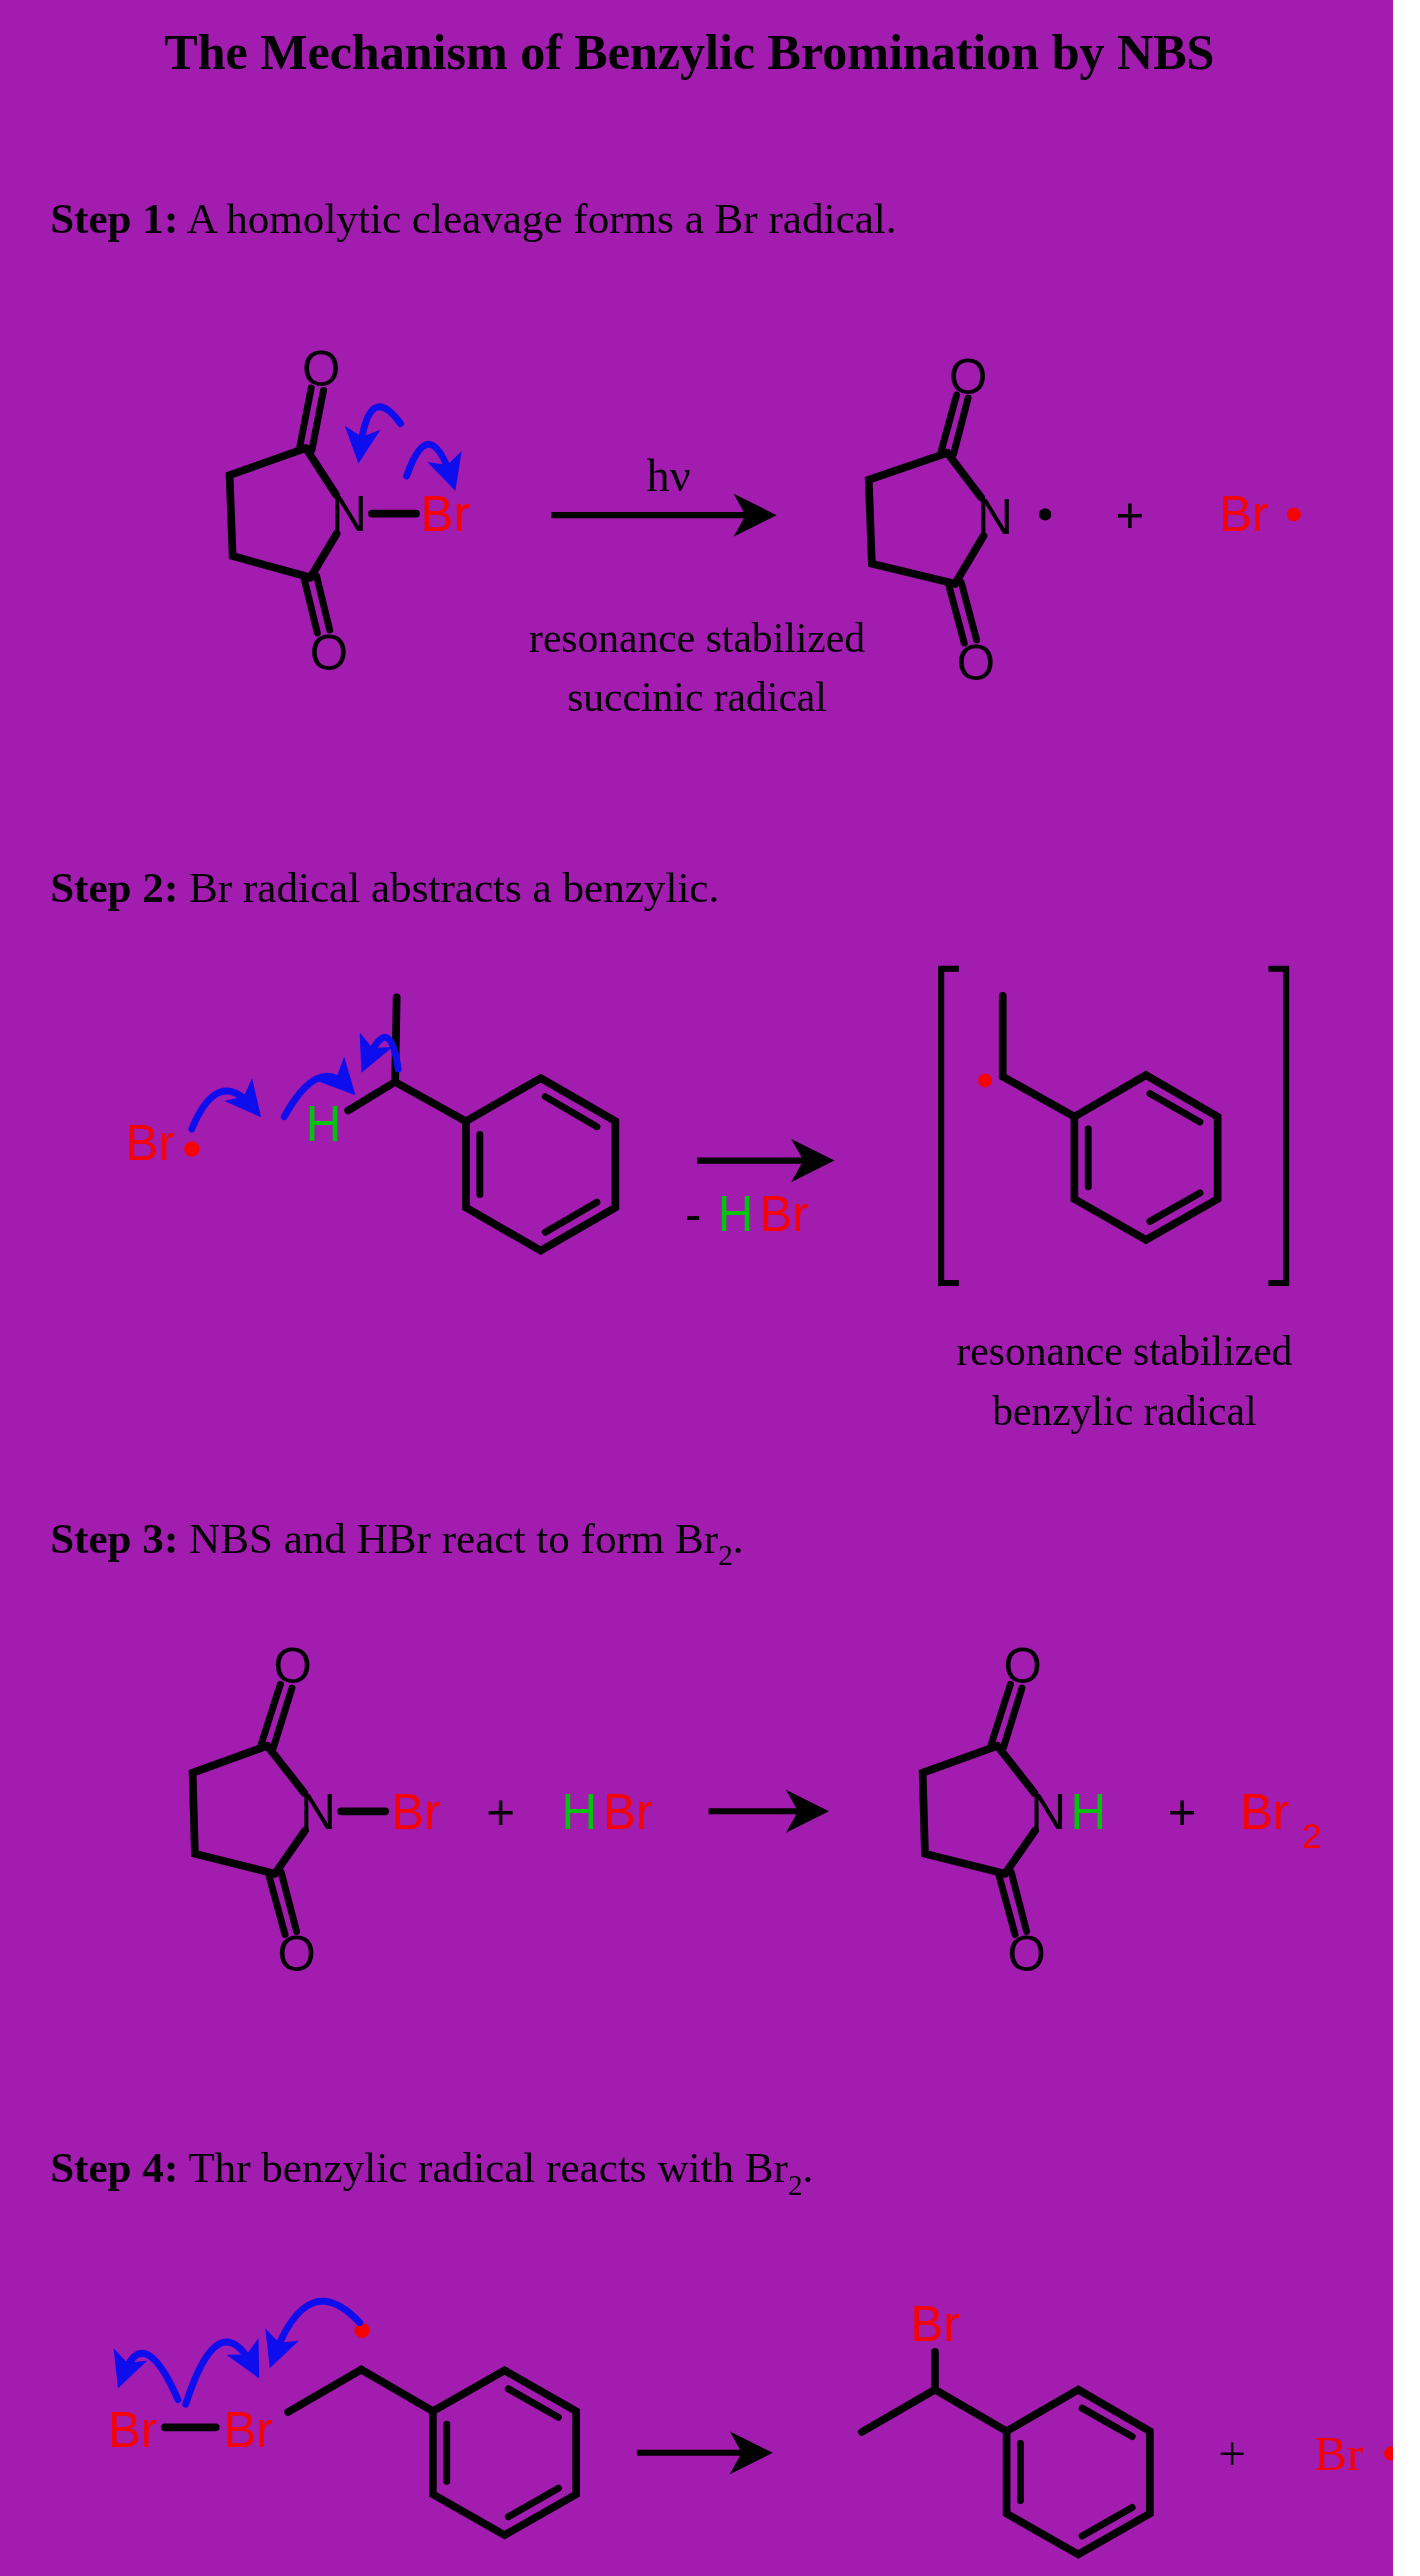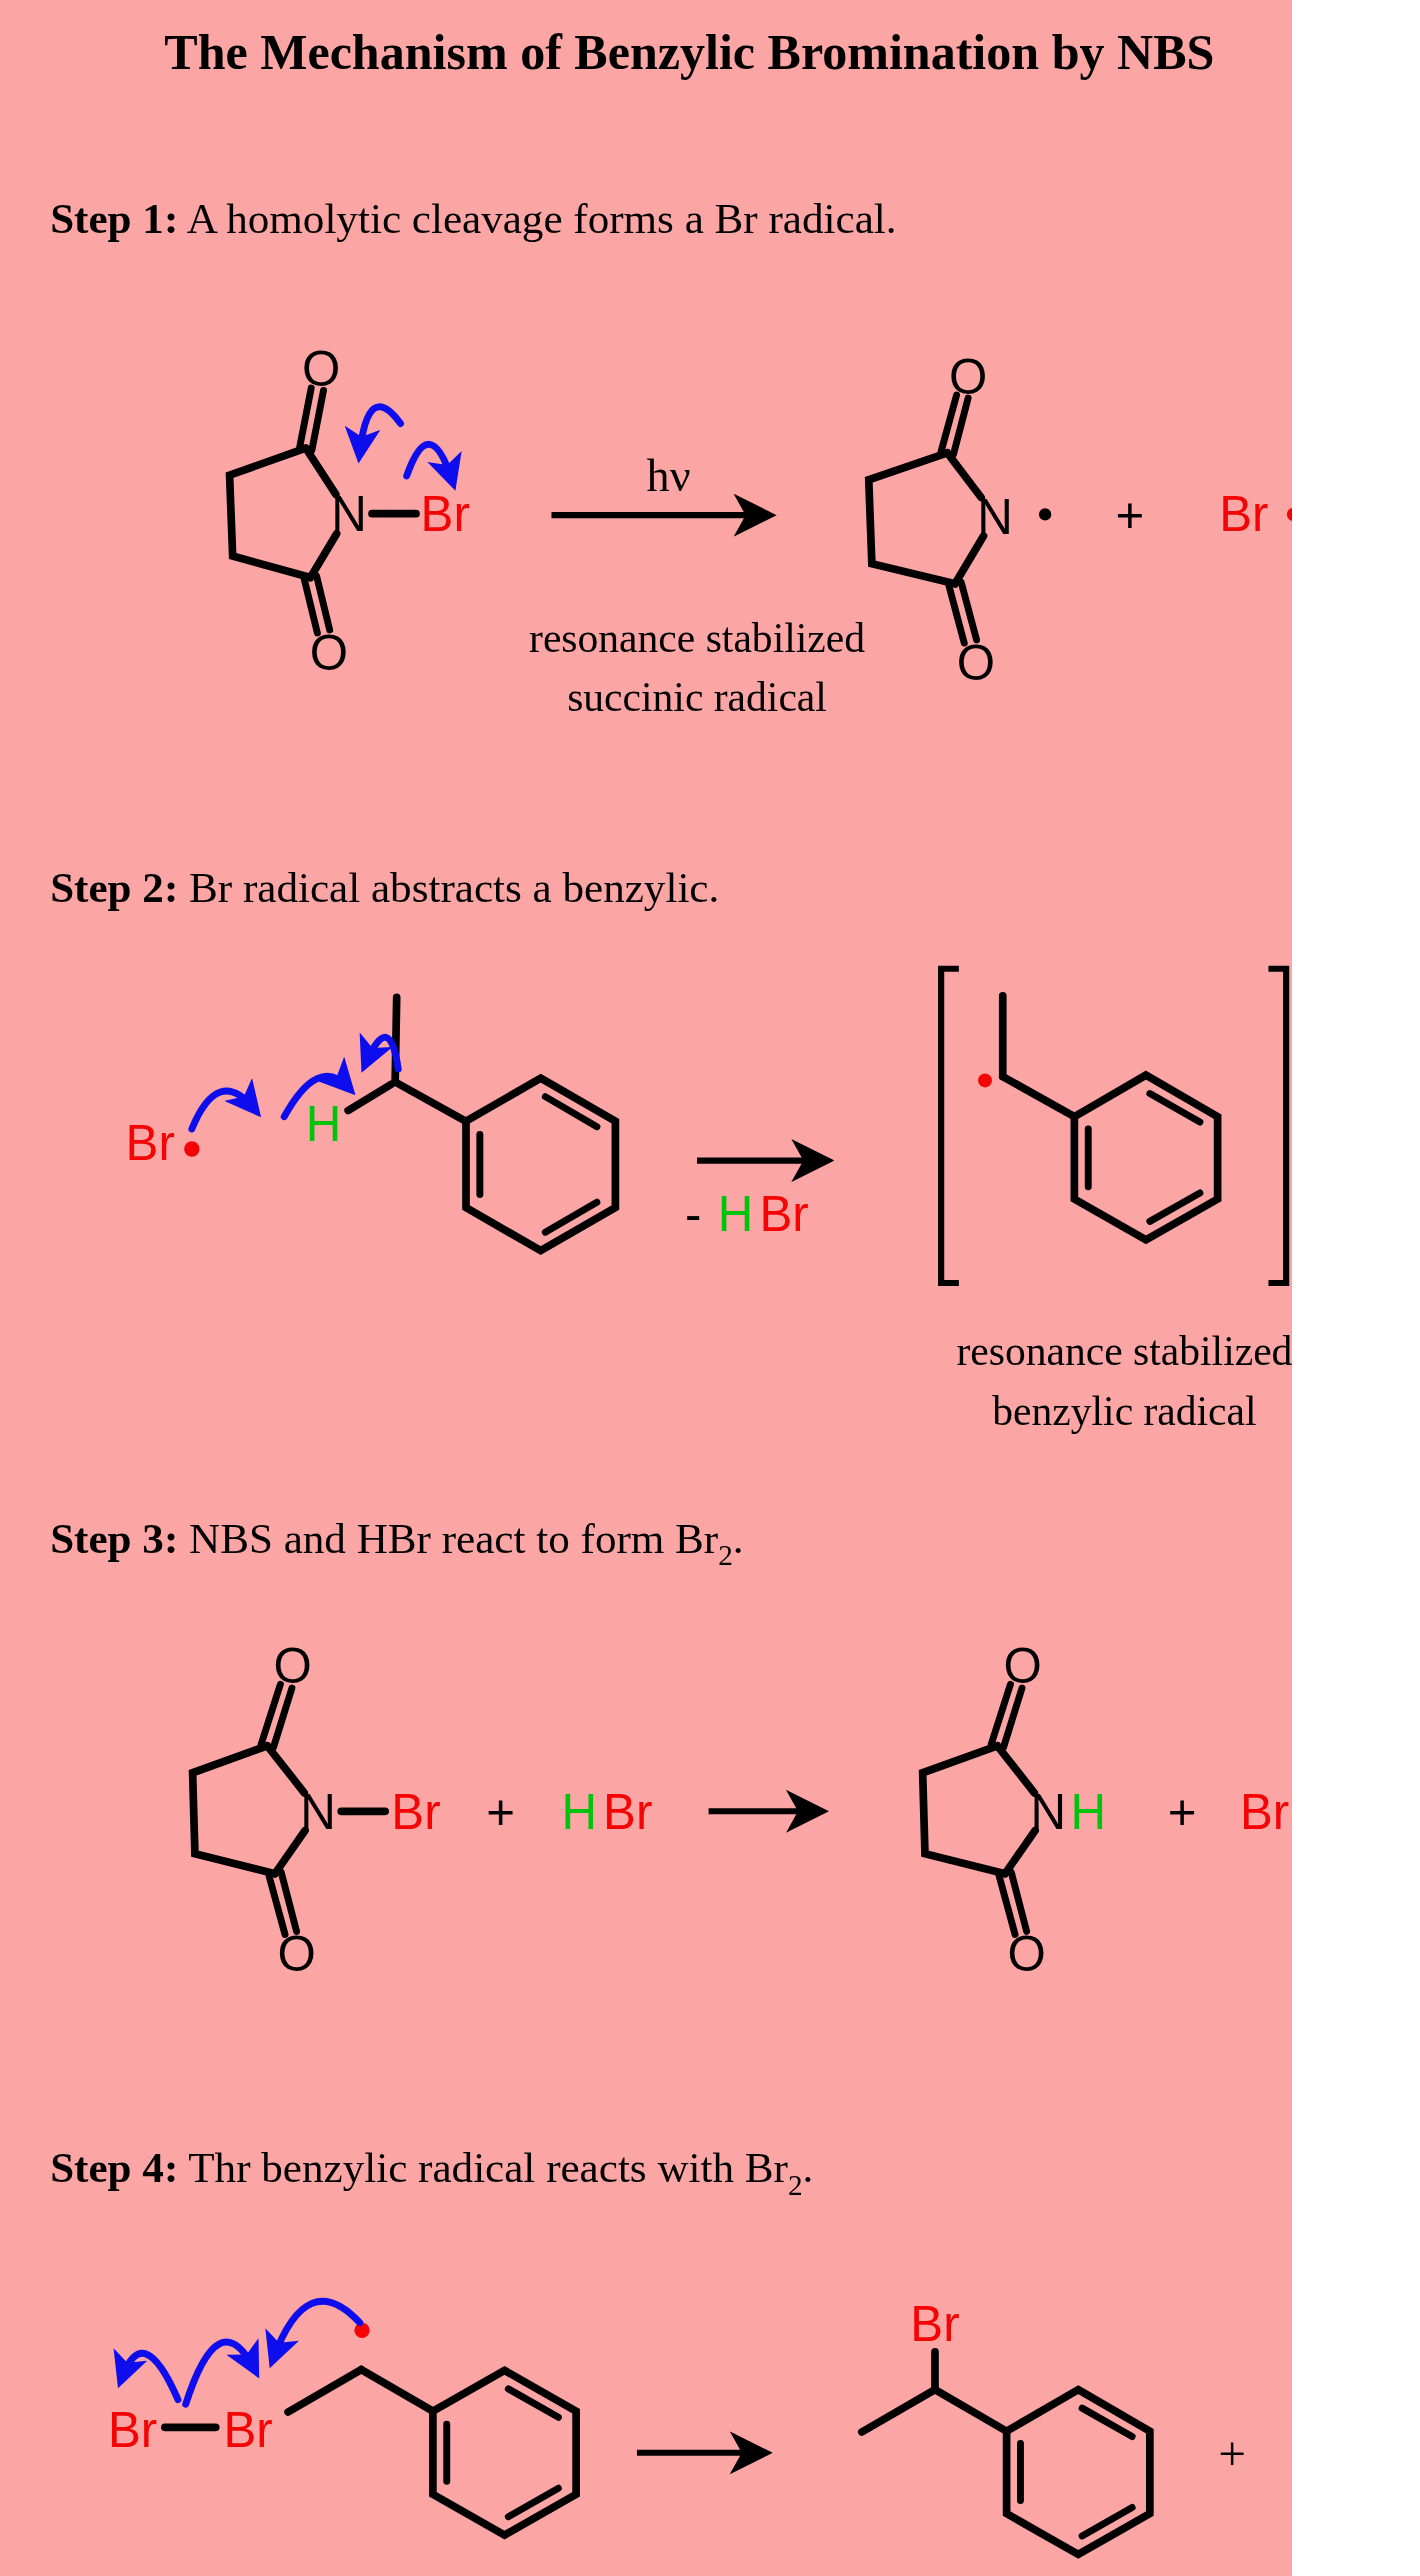--- a/index.html
+++ b/index.html
@@ -1,16 +1,16 @@
 <!DOCTYPE html>
 <html style="font-size:12.3px"><head>
 <meta charset="utf-8">
 <style>
   html,body{margin:0;padding:0;background:#ffffff;}
-  #page{position:relative;width:1292px;height:2576px;background:#fca5a5;overflow:hidden;}
+  #page{position:relative;width:1393px;height:2576px;background:#a21caf;overflow:hidden;}
   svg{position:absolute;left:0;top:0;}
   text{user-select:none;}
   .atom{font-family:"Liberation Sans",sans-serif;font-size:64px;fill:#000;}
   .atom-sm{font-family:"Liberation Sans",sans-serif;font-size:46px;fill:#000;}
   .red{fill:#f40404;}
   .green{fill:#00c30b;}
   .serif{font-family:"Liberation Serif",serif;}
   .title{font-size:65px;font-weight:bold;fill:#000;}
   .heading{font-size:56px;fill:#000;}
   .hprefix{font-weight:bold;}

